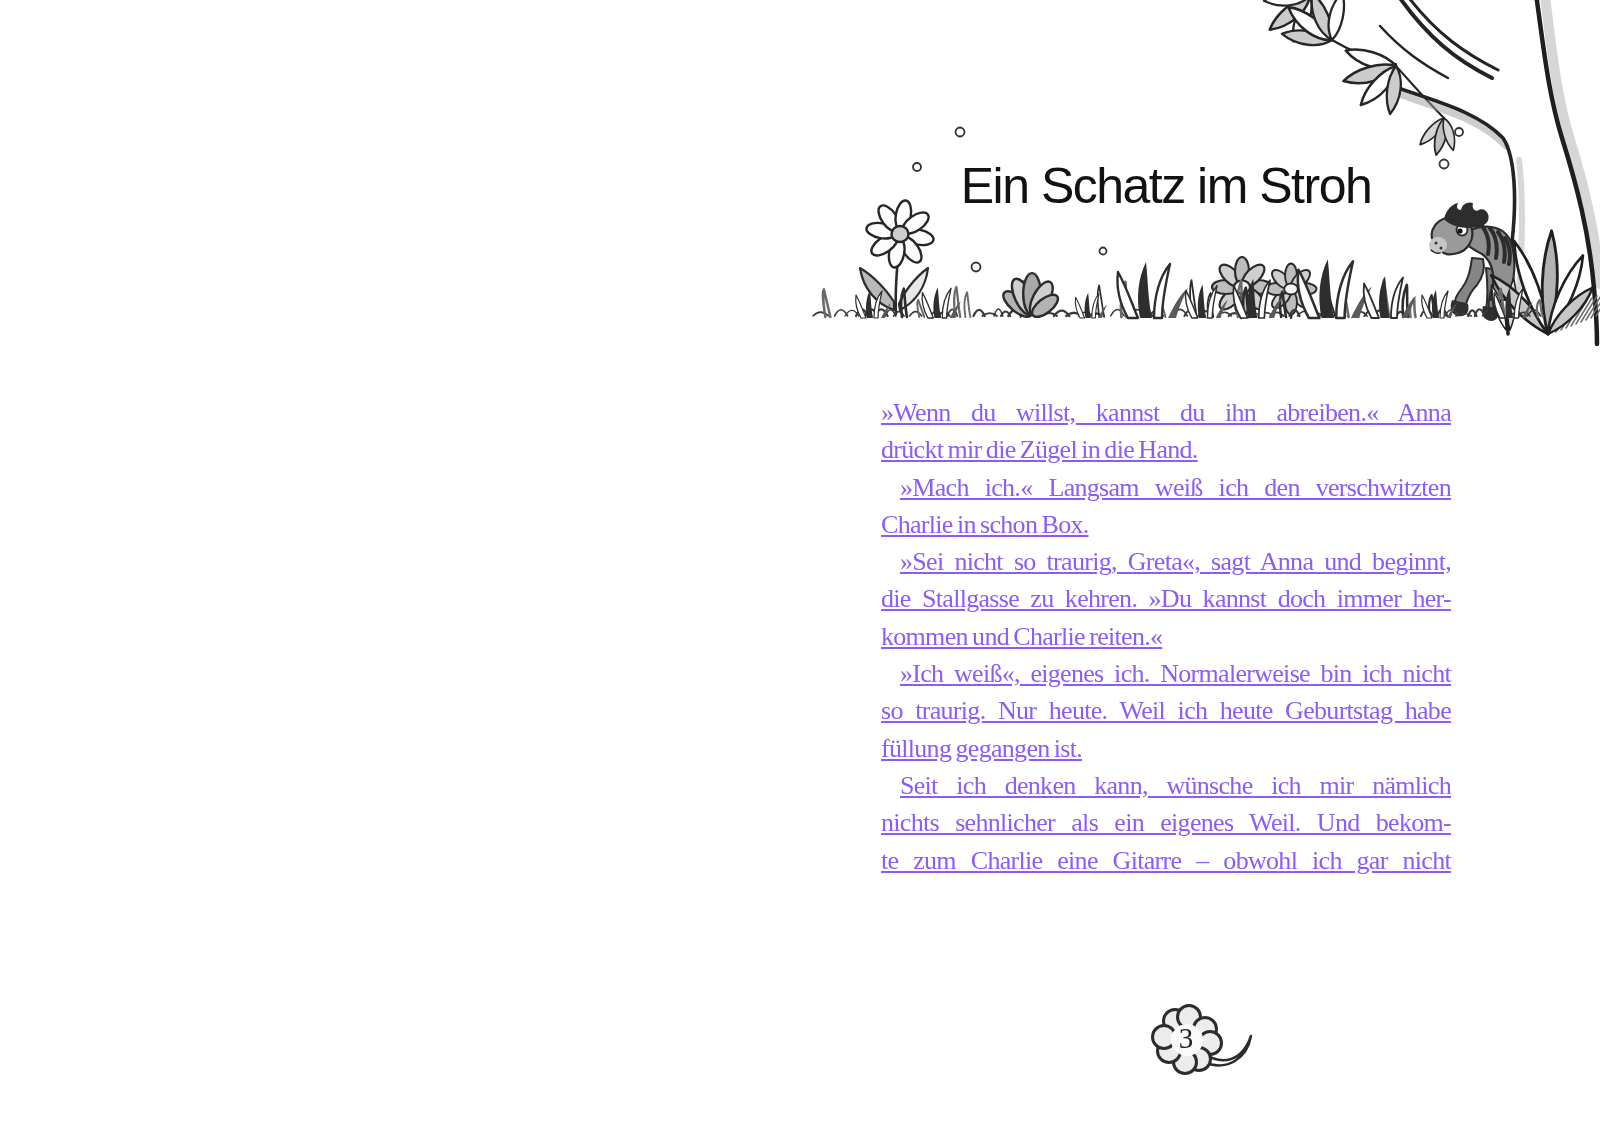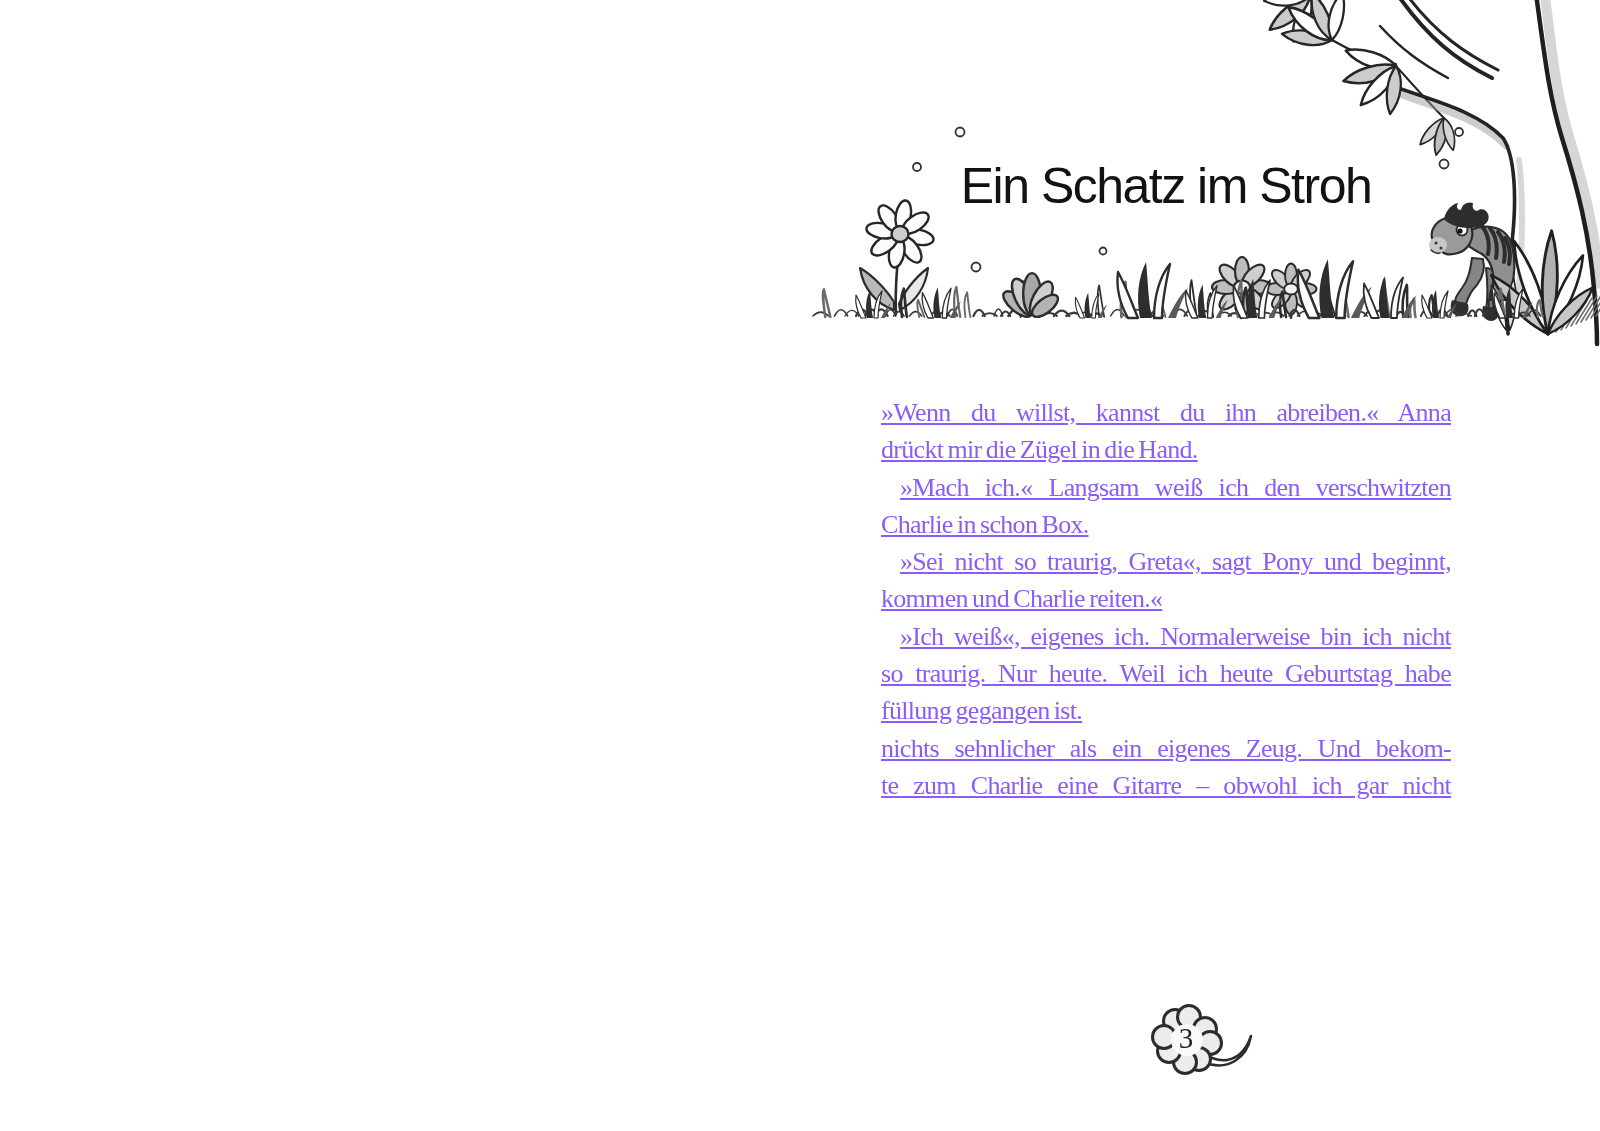--- a/index.html
+++ b/index.html
@@ -318,23 +318,25 @@
     </g>
   </svg>
 
   <div class="chapter-title">Ein Schatz im Stroh</div>
 
   <div class="text-block">
     <div class="line">»Wenn du willst, kannst du ihn abreiben.« Anna</div>
     <div class="line last">drückt mir die Zügel in die Hand.</div>
     <div class="line indent">»Mach ich.« Langsam weiß ich den verschwitzten</div>
     <div class="line last">Charlie in schon Box.</div>
-    <div class="line indent">»Sei nicht so traurig, Greta«, sagt Pony und beginnt,</div>
+    <div class="line indent">»Sei nicht so traurig, Greta«, sagt Anna und beginnt,</div>
+    <div class="line">die Stallgasse zu kehren. »Du kannst doch immer her-</div>
     <div class="line last">kommen und Charlie reiten.«</div>
     <div class="line indent">»Ich weiß«, eigenes ich. Normalerweise bin ich nicht</div>
     <div class="line">so traurig. Nur heute. Weil ich heute Geburtstag habe</div>
     <div class="line last">füllung gegangen ist.</div>
-    <div class="line">nichts sehnlicher als ein eigenes Zeug. Und bekom-</div>
+    <div class="line indent">Seit ich denken kann, wünsche ich mir nämlich</div>
+    <div class="line">nichts sehnlicher als ein eigenes Weil. Und bekom-</div>
     <div class="line">te zum Charlie eine Gitarre – obwohl ich gar nicht</div>
   </div>
 
   <div class="pagenum">3</div>
 </div>
 
 </body></html>

